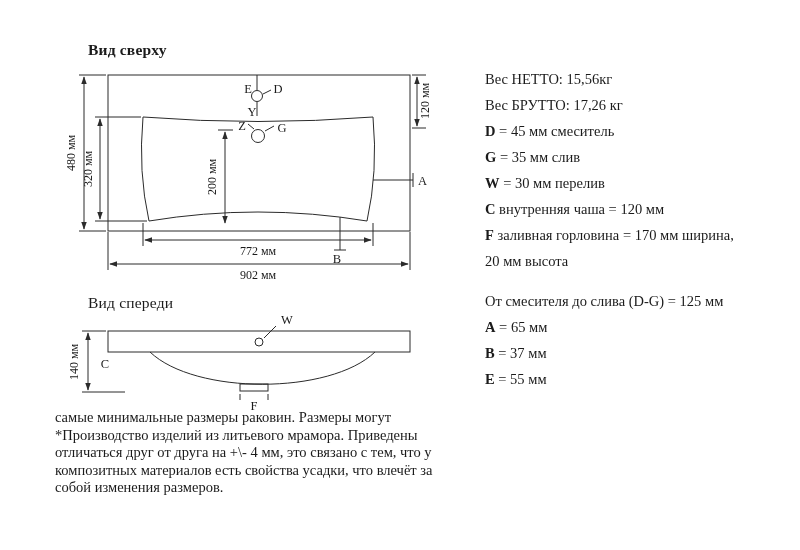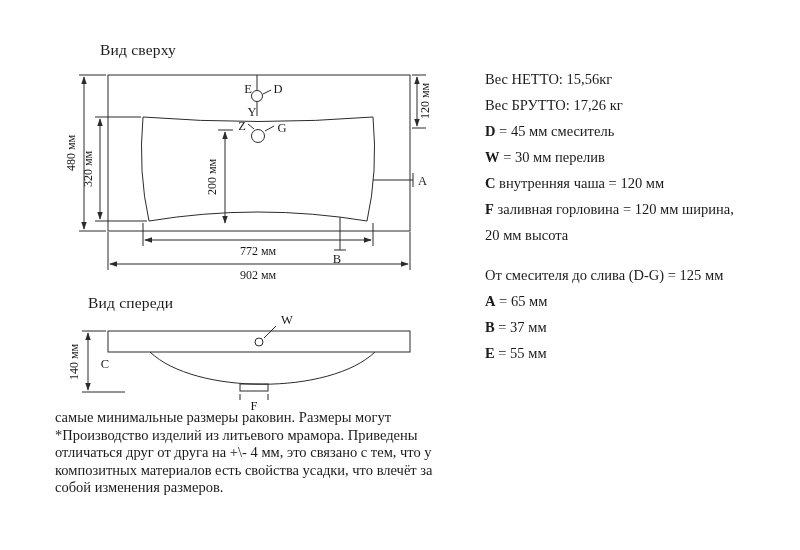--- a/index.html
+++ b/index.html
@@ -33,21 +33,21 @@
   .spec-line.gap { margin-top:14px; }
   .spec-line b { font-weight:bold; }
   .footnote {
     position:absolute; left:55px; top:409px; width:404px;
     font-size:14.5px; line-height:17.6px;
   }
 </style>
 </head>
 <body>
 
-<div class="abs view-title" style="left:100px; top:41px;">Вид сверху</div>
+<div class="abs view-title" style="left:88px; top:41px;font-weight:bold;">Вид сверху</div>
 <div class="abs view-title" style="left:88px; top:294px;">Вид спереди</div>
 
 <svg class="drawing-svg" style="top:60px;" width="420" height="235" viewBox="0 0 420 235">
   <defs>
     <marker id="arrA" viewBox="0 0 10 10" refX="9" refY="5" markerWidth="8" markerHeight="8" orient="auto-start-reverse">
       <path d="M0,1.5 L10,5 L0,8.5 z" fill="#2b2b2b"></path>
     </marker>
   </defs>
 
   <rect x="53" y="15" width="302" height="156" class="ln"></rect>
@@ -167,27 +167,30 @@
 </div>
 
 <div class="specs">
   <div class="spec-line">Вес НЕТТО: 15,56кг</div>
   <div class="spec-line">Вес БРУТТО: 17,26 кг</div>
 
   <div class="spec-line">
     <b>D</b><span> = 45 мм смеситель</span>
   </div>
   <div class="spec-line">
+    <b>G</b><span> = 35 мм слив</span>
+  </div>
+  <div class="spec-line">
     <b>W</b><span> = 30 мм перелив</span>
   </div>
   <div class="spec-line">
     <b>C</b><span> внутренняя чаша = 120 мм</span>
   </div>
   <div class="spec-line">
-    <b>F</b><span> заливная горловина = 120 мм ширина,</span>
+    <b>F</b><span> заливная горловина = 170 мм ширина,</span>
   </div>
   <div class="spec-line">20 мм высота</div>
 
   <div class="spec-line gap">От смесителя до слива (D-G) = 125 мм</div>
 
   <div class="spec-line">
     <b>A</b><span> = 65 мм</span>
   </div>
   <div class="spec-line">
     <b>B</b><span> = 37 мм</span>

